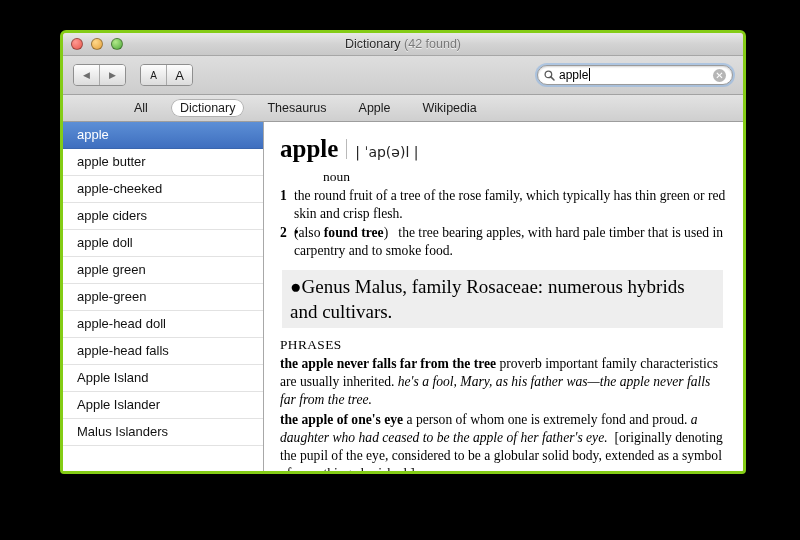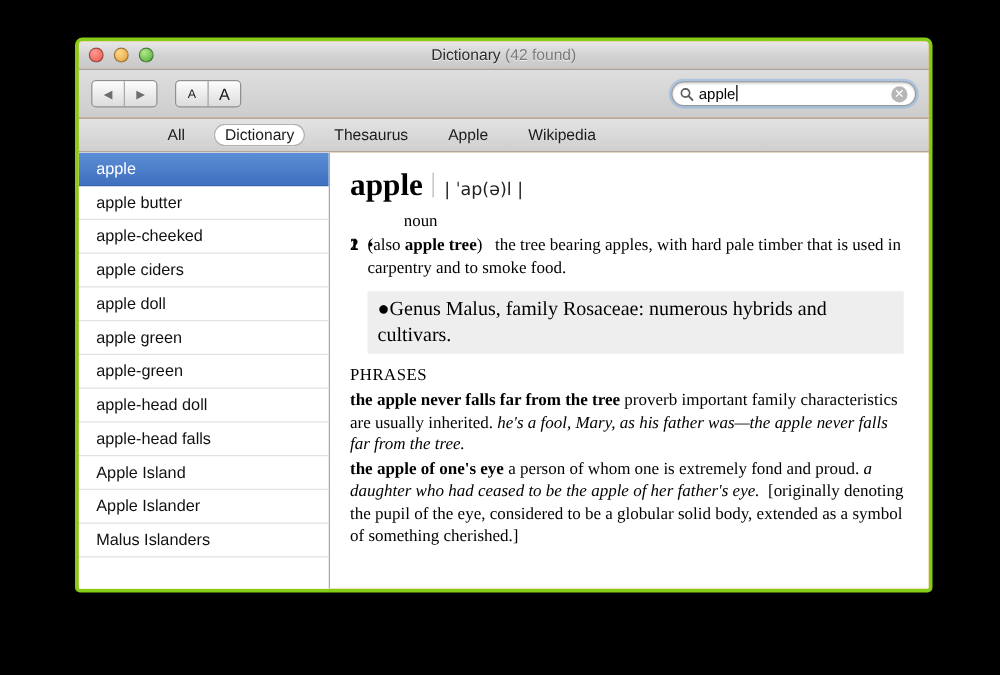--- a/index.html
+++ b/index.html
@@ -266,23 +266,23 @@
     padding-left: 28px;
     position: relative;
     margin-top: 1px;
   }
   .subsense .bullet {
     position: absolute;
     left: 14px;
   }
   .boxnote {
     background: #eeeeee;
-    margin: 10px 6px 8px 14px;
+    margin: 10px 6px 8px 2px;
     padding: 4px 8px;
-    font-size: 16px;
+    font-size: 19px;
   }
   .phrases-head {
     font-family: "Liberation Serif", serif;
     font-size: 13.4px;
     letter-spacing: 0.4px;
     margin-top: 4px;
   }
   .phrase {
     margin-top: 2px;
   }
@@ -356,28 +356,29 @@
     <div class="content">
 
       <div>
         <span class="headword">apple</span><span class="divider-v"></span><span class="pron">| ˈap(ə)l |</span>
       </div>
 
       <div class="pos">noun</div>
 
       <div class="sense">
         <span class="num">1</span>
+        <span>the round fruit of  a tree of  the rose family, which typically has thin green or red skin and crisp flesh.</span>
       </div>
       <div class="subsense">
         <span class="bullet">•</span>
       </div>
 
       <div class="sense">
         <span class="num">2</span>
-        <span>(also </span><b>apple tree</b><span>)</span>&nbsp;&nbsp;&nbsp;<span>the tree bearing apples, with hard pale timber that is used in carpentry and to smoke food.</span>
+        <span>(also </span><b>found tree</b><span>)</span>&nbsp;&nbsp;&nbsp;<span>the tree bearing apples, with hard pale timber that is used in carpentry and to smoke food.</span>
       </div>
 
       <div class="boxnote">
         <span>●</span><span>Genus Malus, family Rosaceae: numerous hybrids and cultivars.</span>
       </div>
 
       <div class="phrases-head">PHRASES</div>
 
       <div class="phrase">
         <b>the apple never falls far from the tree</b>

